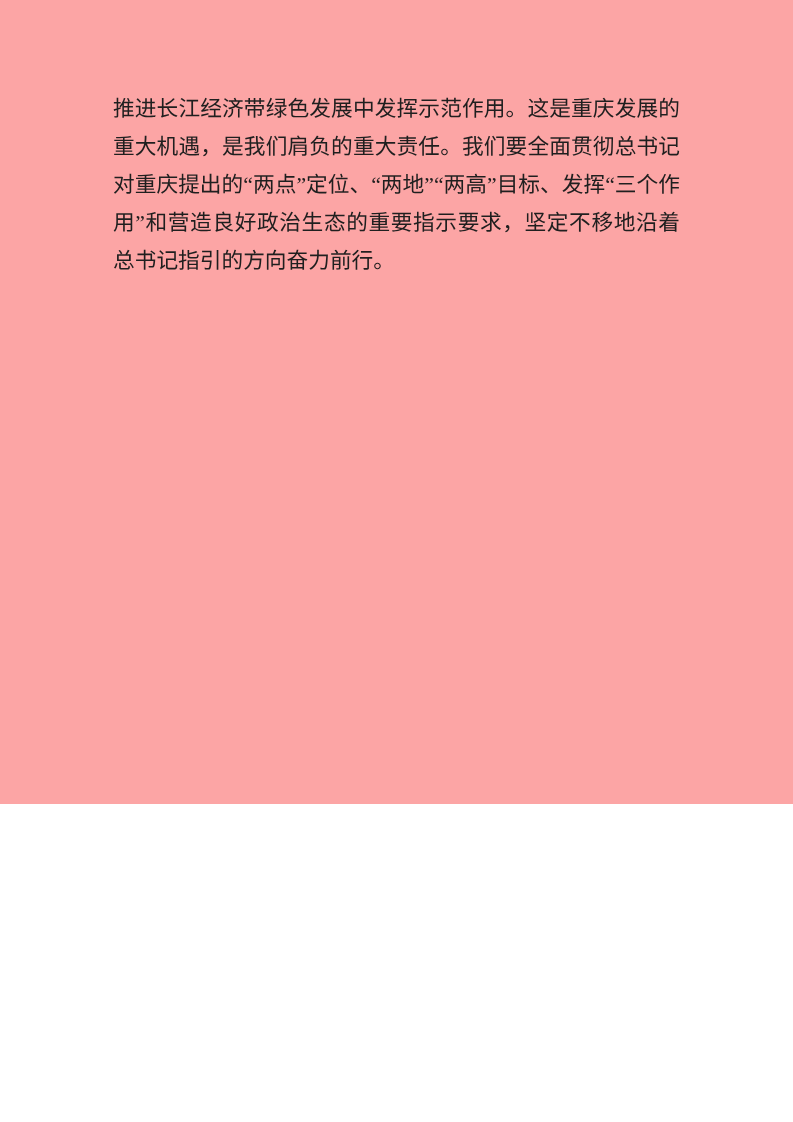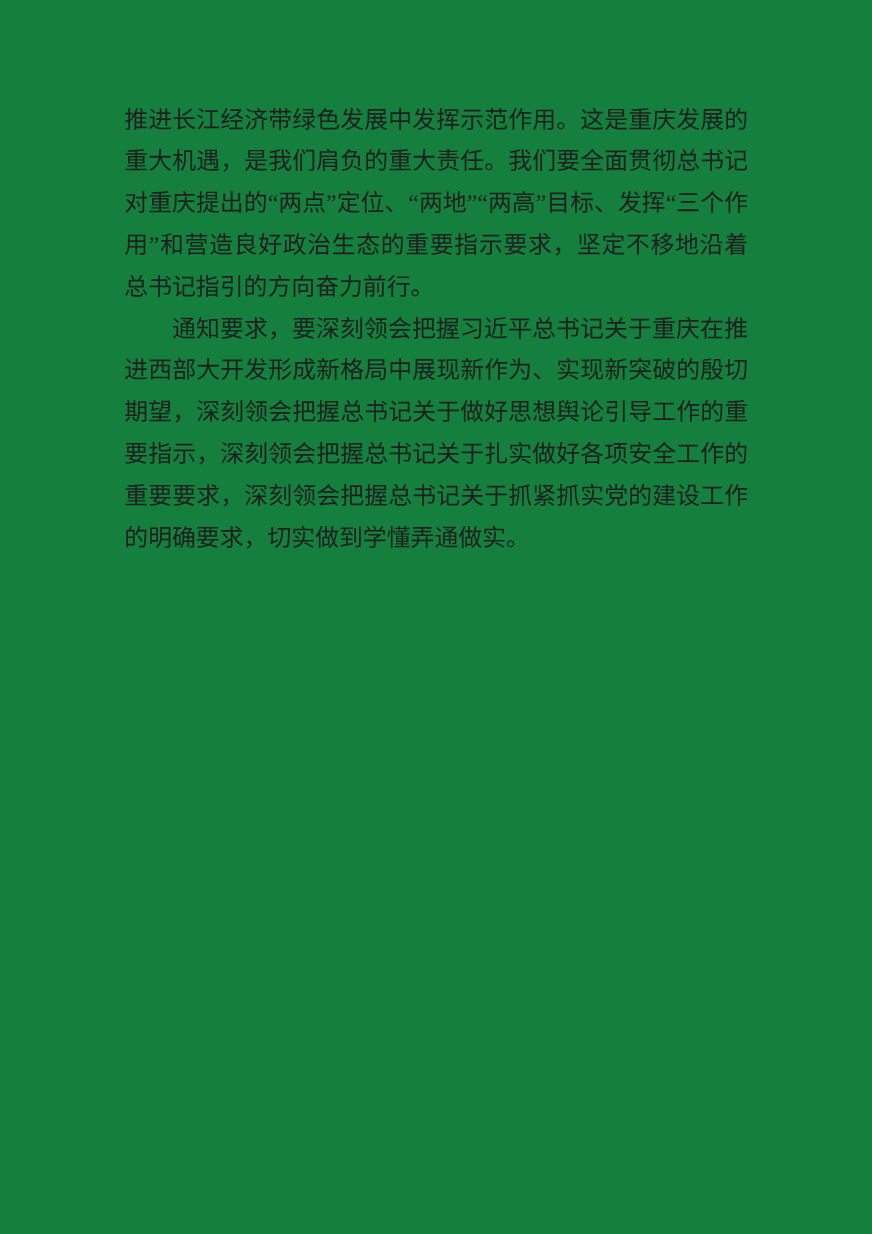--- a/index.html
+++ b/index.html
@@ -3,22 +3,22 @@
 <meta charset="utf-8">
 <style>
   html, body {
     margin: 0;
     padding: 0;
     background: #ffffff;
   }
   .page {
     position: relative;
     width: 793px;
-    height: 1122px;
-    background: #15803d;
+    height: 804px;
+    background: #fca5a5;
     overflow: hidden;
     font-family: "Liberation Serif", serif;
   }
   .page-content {
     position: absolute;
     left: 113px;
     top: 90px;
     width: 567px;
   }
   .doc-paragraph {
@@ -34,15 +34,14 @@
   .doc-paragraph.indent {
     text-indent: 2em;
   }
 </style>
 </head>
 <body>
 
 <div class="page">
   <div class="page-content">
     <p class="doc-paragraph">推进长江经济带绿色发展中发挥示范作用。这是重庆发展的重大机遇，是我们肩负的重大责任。我们要全面贯彻总书记对重庆提出的“两点”定位、“两地”“两高”目标、发挥“三个作用”和营造良好政治生态的重要指示要求，坚定不移地沿着总书记指引的方向奋力前行。</p>
-    <p class="doc-paragraph indent">通知要求，要深刻领会把握习近平总书记关于重庆在推进西部大开发形成新格局中展现新作为、实现新突破的殷切期望，深刻领会把握总书记关于做好思想舆论引导工作的重要指示，深刻领会把握总书记关于扎实做好各项安全工作的重要要求，深刻领会把握总书记关于抓紧抓实党的建设工作的明确要求，切实做到学懂弄通做实。</p>
   </div>
 </div>
 
 </body></html>

